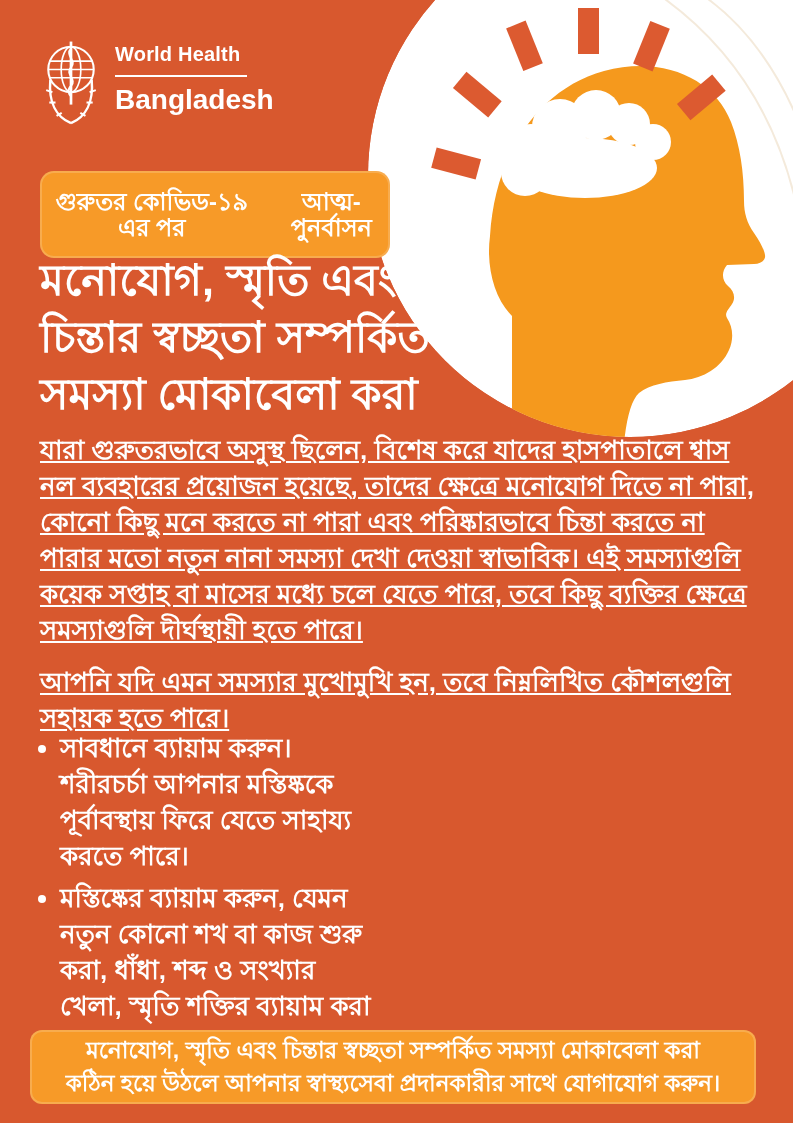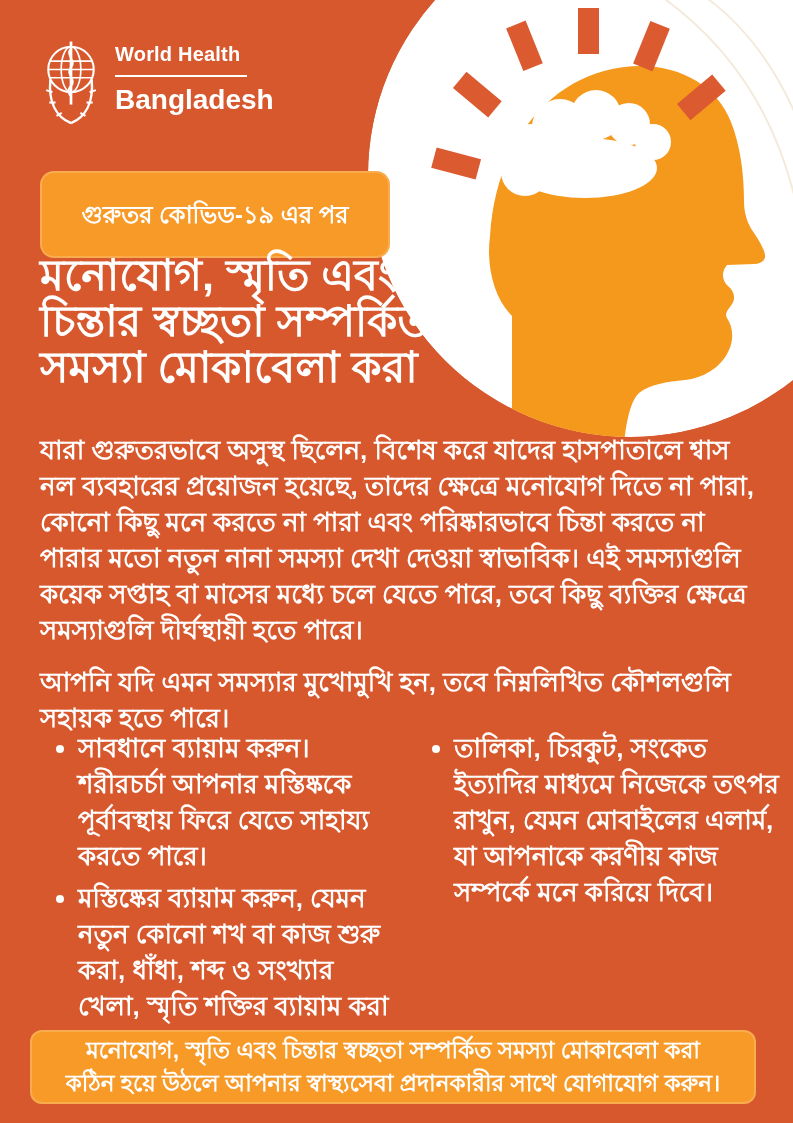--- a/index.html
+++ b/index.html
@@ -24,28 +24,28 @@
   .badge{
     position:absolute;top:171px;left:40px;width:350px;height:87px;
     background:#F79A28;border-radius:14px;
     display:flex;flex-direction:row;align-items:center;justify-content:center;
     gap:9px;z-index:2;box-shadow:inset 0 0 0 2px rgba(255,255,255,0.18);
   }
   .badge div{font-size:24px;font-weight:bold;line-height:26px;text-align:center;}
   
   .heading{
     position:absolute;top:252px;left:40px;width:470px;
-    font-size:43px;font-weight:bold;line-height:46px;
+    font-size:43px;font-weight:bold;line-height:57px;
     white-space:pre-line;z-index:2;
   }
   
   .intro{position:absolute;top:432px;left:40px;width:722px;z-index:2;}
-  .intro p{margin:0 0 16px 0;font-size:26px;font-weight:bold;line-height:36px;}
+  .intro p{margin:0 0 16px 0;font-size:26px;font-weight:bold;line-height:36px;text-decoration:underline;}
   
-  .tips{position:absolute;top:730px;left:52px;width:730px;display:flex;gap:28px;z-index:2;}
+  .tips{position:absolute;top:730px;left:34px;width:730px;display:flex;gap:12px;z-index:2;}
   .tips ul{margin:0;padding:0;list-style:none;}
   .tips .col-left{width:348px;}
   .tips .col-right{width:354px;}
   .tips li{
     position:relative;padding-left:26px;margin-bottom:6px;
     font-size:26px;font-weight:bold;line-height:36px;
   }
   .tips li::before{
     content:"";position:absolute;left:4px;top:15px;width:8px;height:8px;
     border-radius:50%;background:#FFFFFF;
@@ -141,38 +141,38 @@
     </svg>
     <div class="logo-text">
       <div class="org-name">World Health</div>
       <div class="logo-rule"></div>
       <div class="country">Bangladesh</div>
     </div>
   </div>
 
   <div class="badge">
     <div>গুরুতর কোভিড-১৯ এর পর</div>
+    <div>আত্ম-পুনর্বাসন</div>
   </div>
 
   <h1 class="heading" style="margin:0;">মনোযোগ, স্মৃতি এবং
 চিন্তার স্বচ্ছতা সম্পর্কিত
 সমস্যা মোকাবেলা করা</h1>
 
   <div class="intro">
     <p>যারা গুরুতরভাবে অসুস্থ ছিলেন, বিশেষ করে যাদের হাসপাতালে শ্বাস নল ব্যবহারের প্রয়োজন হয়েছে, তাদের ক্ষেত্রে মনোযোগ দিতে না পারা, কোনো কিছু মনে করতে না পারা এবং পরিষ্কারভাবে চিন্তা করতে না পারার মতো নতুন নানা সমস্যা দেখা দেওয়া স্বাভাবিক। এই সমস্যাগুলি কয়েক সপ্তাহ বা মাসের মধ্যে চলে যেতে পারে, তবে কিছু ব্যক্তির ক্ষেত্রে সমস্যাগুলি দীর্ঘস্থায়ী হতে পারে।</p>
     <p>আপনি যদি এমন সমস্যার মুখোমুখি হন, তবে নিম্নলিখিত কৌশলগুলি সহায়ক হতে পারে।</p>
   </div>
 
   <div class="tips">
     <ul class="col-left">
       <li>সাবধানে ব্যায়াম করুন। শরীরচর্চা আপনার মস্তিষ্ককে পূর্বাবস্থায় ফিরে যেতে সাহায্য করতে পারে।</li>
       <li>মস্তিষ্কের ব্যায়াম করুন, যেমন নতুন কোনো শখ বা কাজ শুরু করা, ধাঁধা, শব্দ ও সংখ্যার খেলা, স্মৃতি শক্তির ব্যায়াম করা এবং পড়া।</li>
     </ul>
     <ul class="col-right">
-      <li>তালিকা, চিরকুট, সংকেত ইত্যাদির মাধ্যমে নিজেকে তৎপর রাখুন, যেমন মোবাইলের এলার্ম, যা আপনাকে করণীয় কাজ সম্পর্কে মনে করিয়ে দিবে।</li>
     </ul>
   </div>
 
   <div class="footer-note">
     <div>মনোযোগ, স্মৃতি এবং চিন্তার স্বচ্ছতা সম্পর্কিত সমস্যা মোকাবেলা করা কঠিন হয়ে উঠলে আপনার স্বাস্থ্যসেবা প্রদানকারীর সাথে যোগাযোগ করুন।</div>
   </div>
 
 </div>
 
 </body></html>

